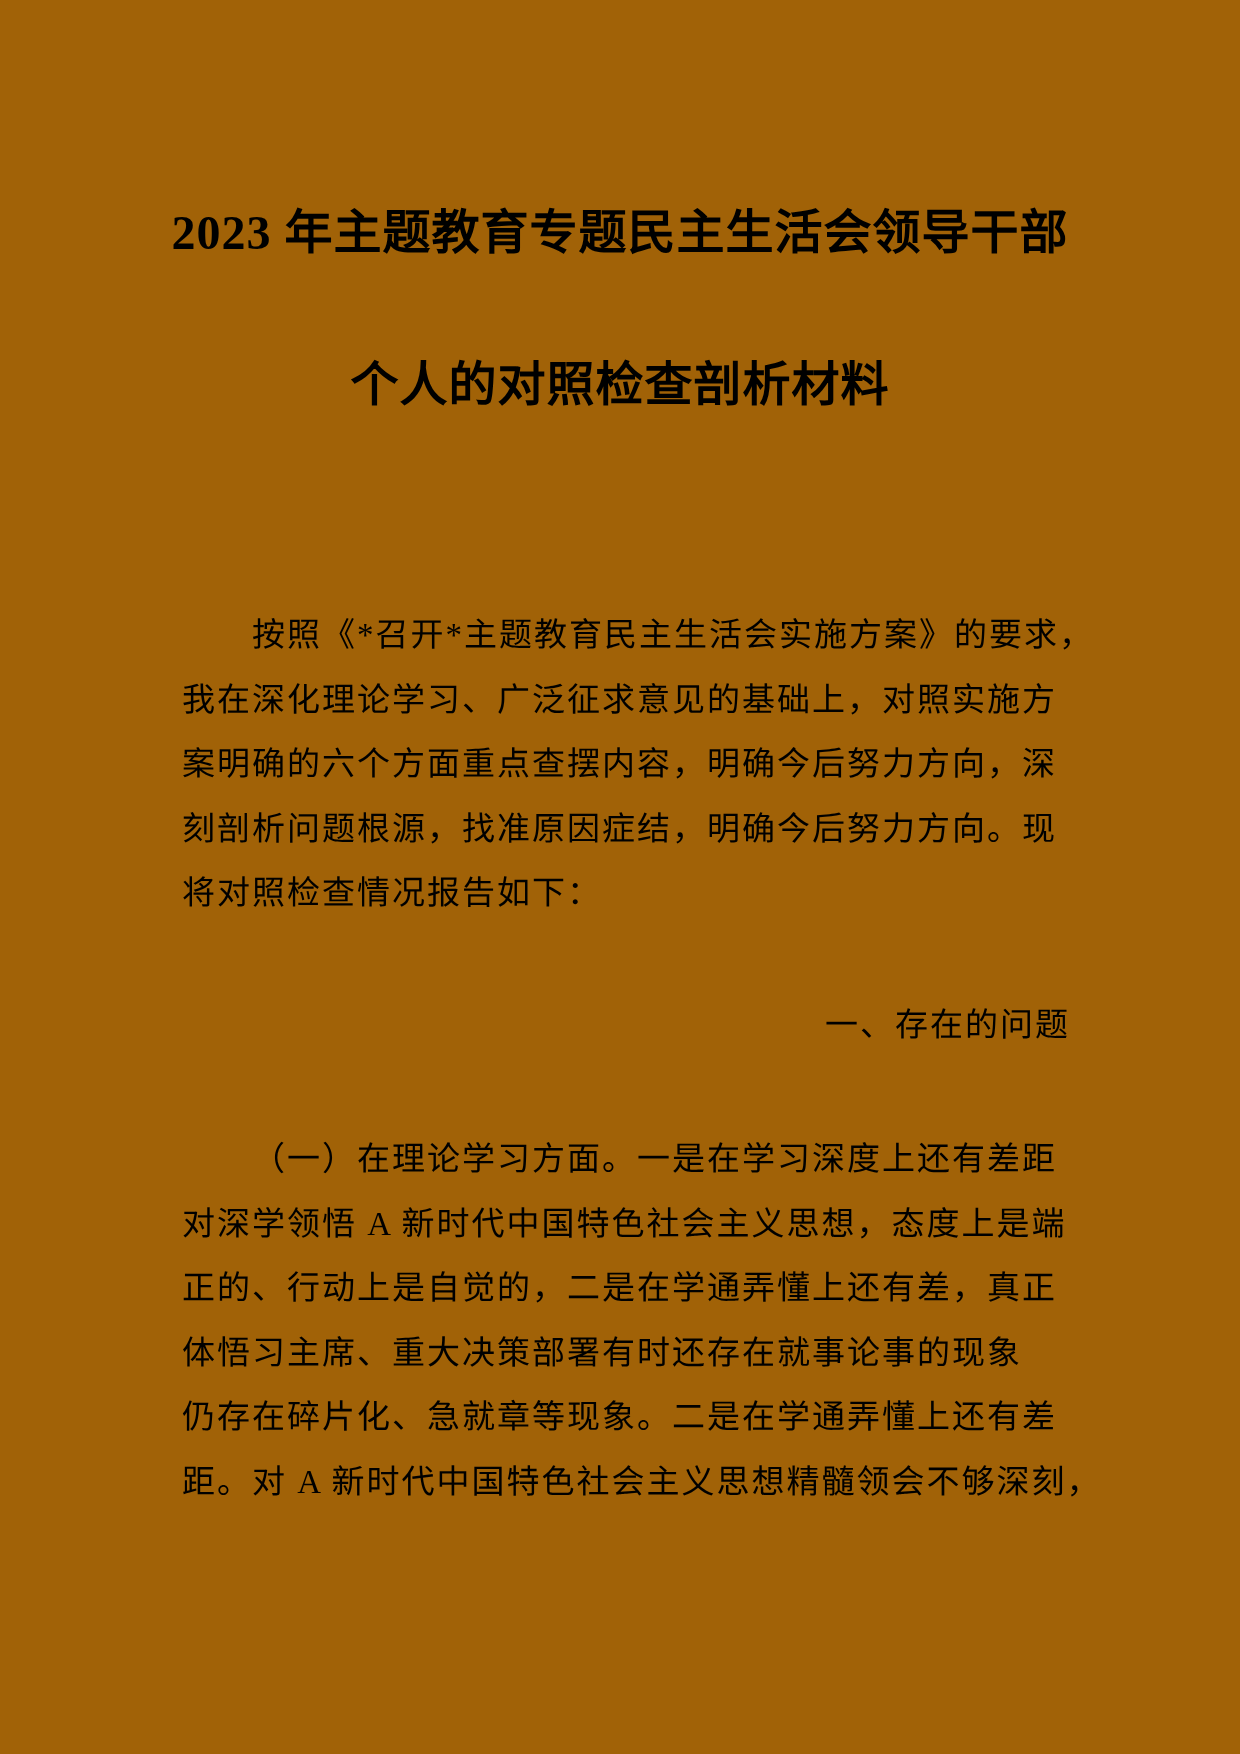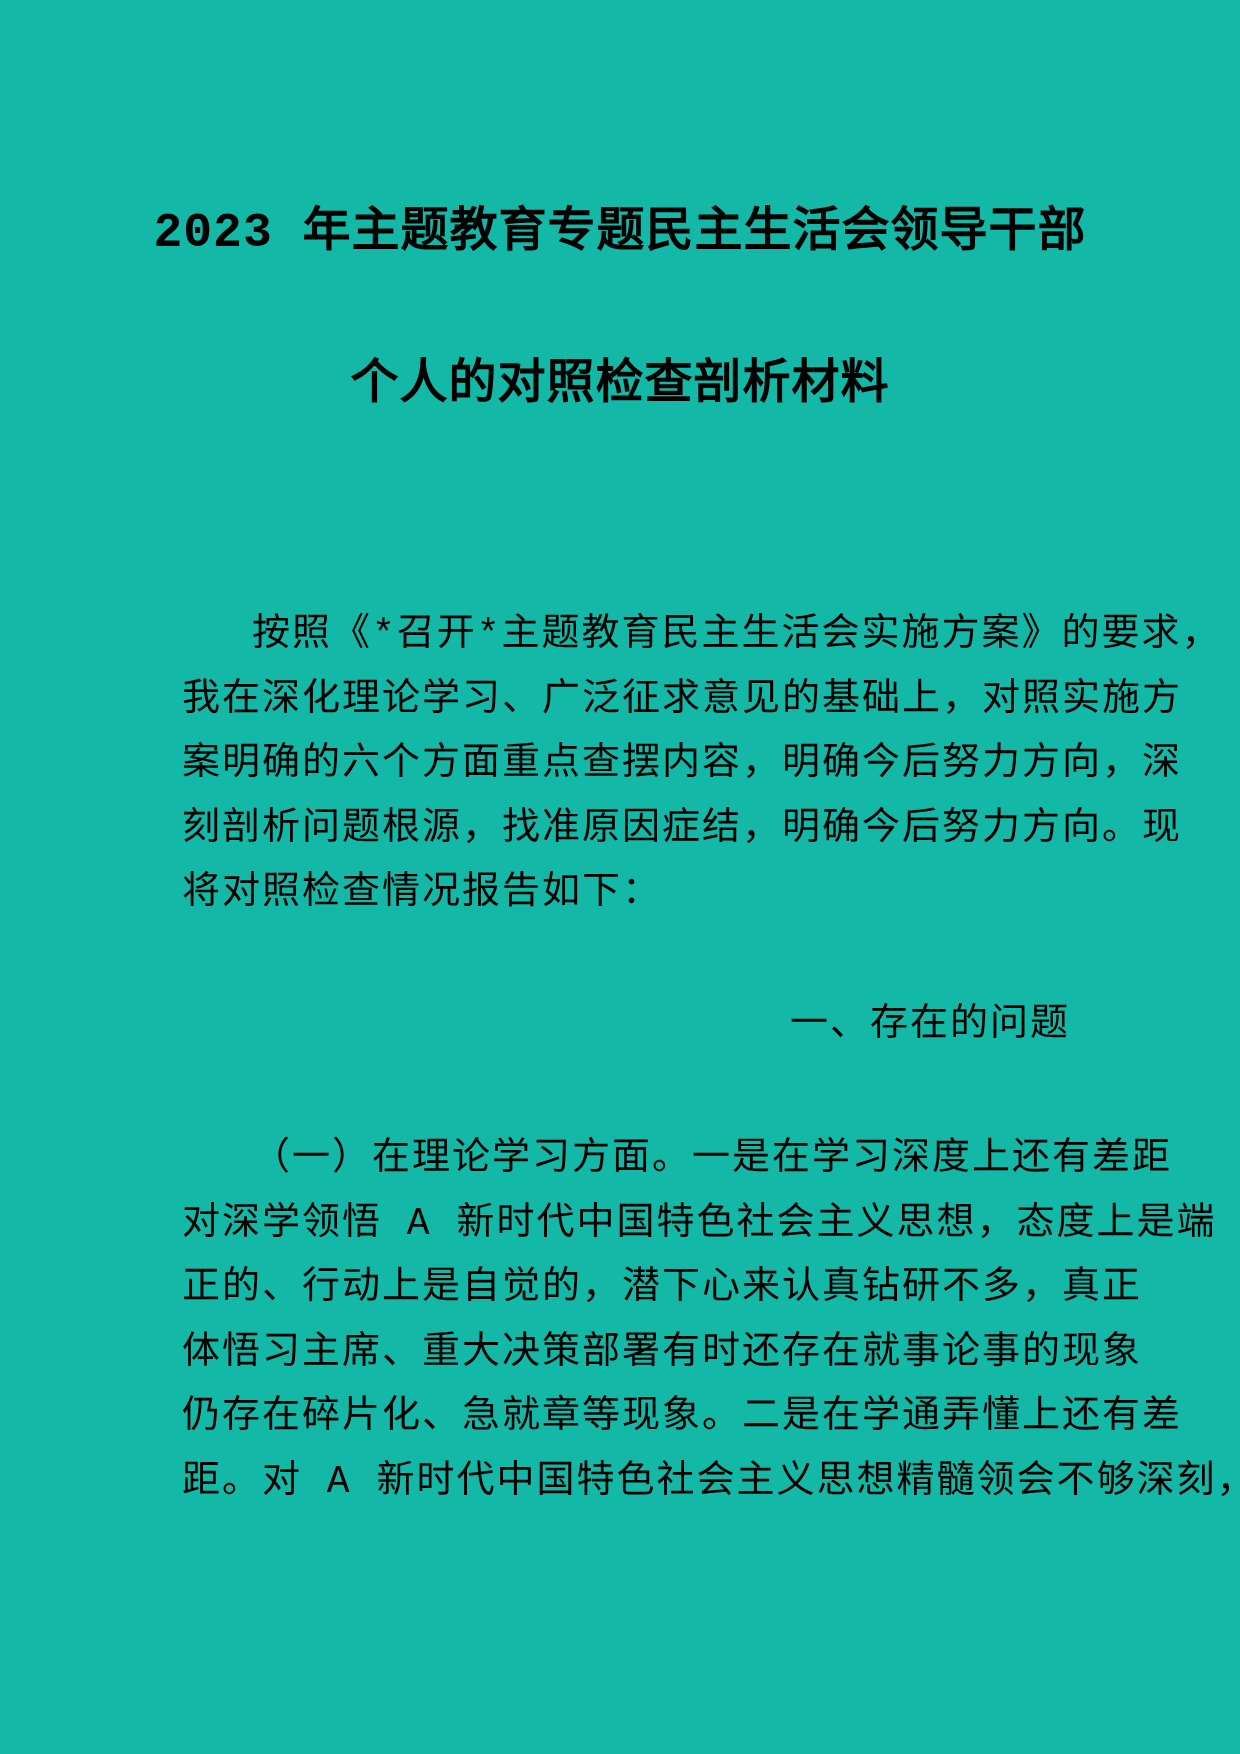--- a/index.html
+++ b/index.html
@@ -4,43 +4,43 @@
 <style>
   html, body {
     margin: 0;
     padding: 0;
     background: #ffffff;
   }
   .page {
     position: relative;
     width: 1240px;
     height: 1754px;
-    background: #14b8a6;
+    background: #a16207;
     color: #000000;
     overflow: hidden;
-    font-family: Liberation Mono, monospace;
+    font-family: Liberation Serif, serif;
   }
   
   .doc-title {
     padding-top: 157px;
     text-align: center;
     font-size: 48px;
     font-weight: 700;
     letter-spacing: 1px;
   }
   .doc-title .tline {
     line-height: 152px;
     height: 152px;
     white-space: nowrap;
   }
   
   .body-para {
     margin-left: 182px;
     margin-right: 170px;
-    font-size: 38px;
+    font-size: 33px;
     font-weight: 400;
     letter-spacing: 2px;
   }
   .body-para .line {
     line-height: 64.5px;
     height: 64.5px;
     white-space: nowrap;
   }
   .indent {
     padding-left: 70px;
@@ -67,19 +67,19 @@
     <div class="line">将对照检查情况报告如下：</div>
   </div>
 
   <div class="body-para section-heading">
     <div class="line indent">一、存在的问题</div>
   </div>
 
   <div class="body-para para-3">
     <div class="line indent">（一）在理论学习方面。一是在学习深度上还有差距</div>
     <div class="line">对深学领悟 A 新时代中国特色社会主义思想，态度上是端</div>
-    <div class="line">正的、行动上是自觉的，潜下心来认真钻研不多，真正</div>
+    <div class="line">正的、行动上是自觉的，二是在学通弄懂上还有差，真正</div>
     <div class="line">体悟习主席、重大决策部署有时还存在就事论事的现象</div>
     <div class="line">仍存在碎片化、急就章等现象。二是在学通弄懂上还有差</div>
     <div class="line">距。对 A 新时代中国特色社会主义思想精髓领会不够深刻，</div>
   </div>
 
 </div>
 
 </body></html>

